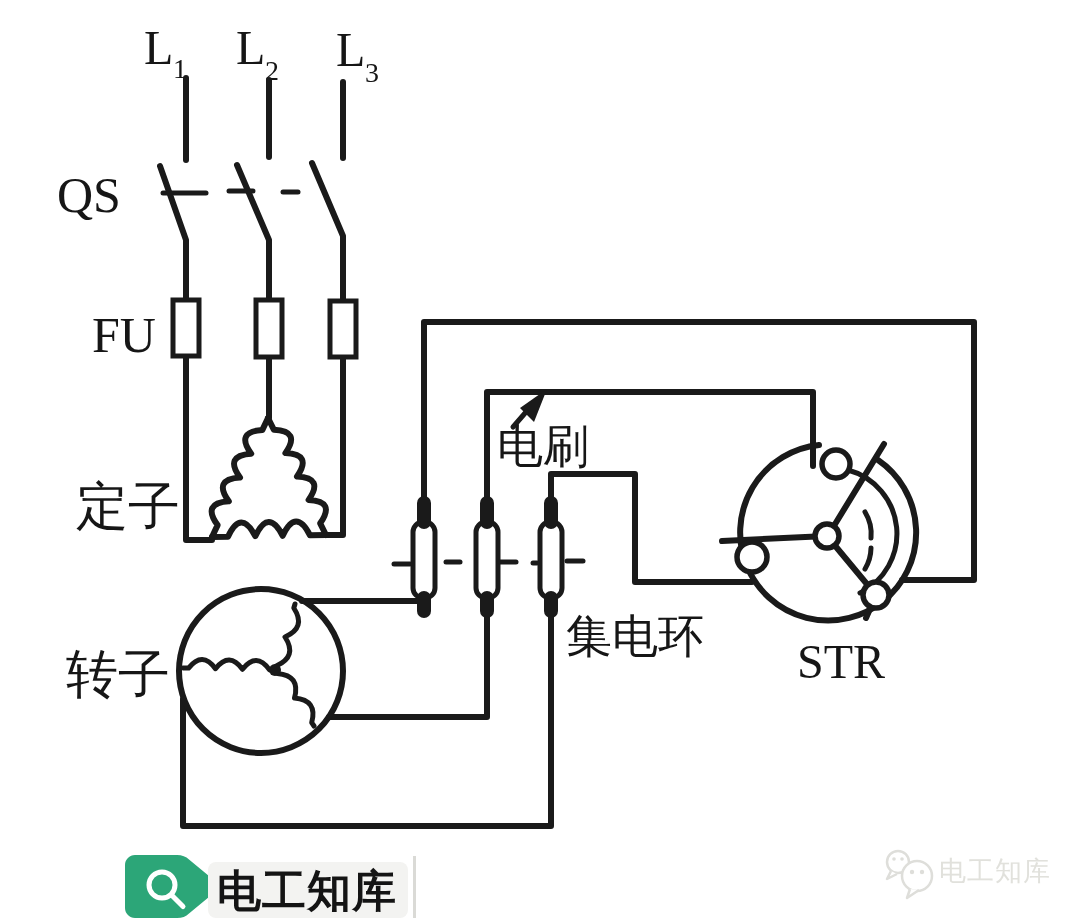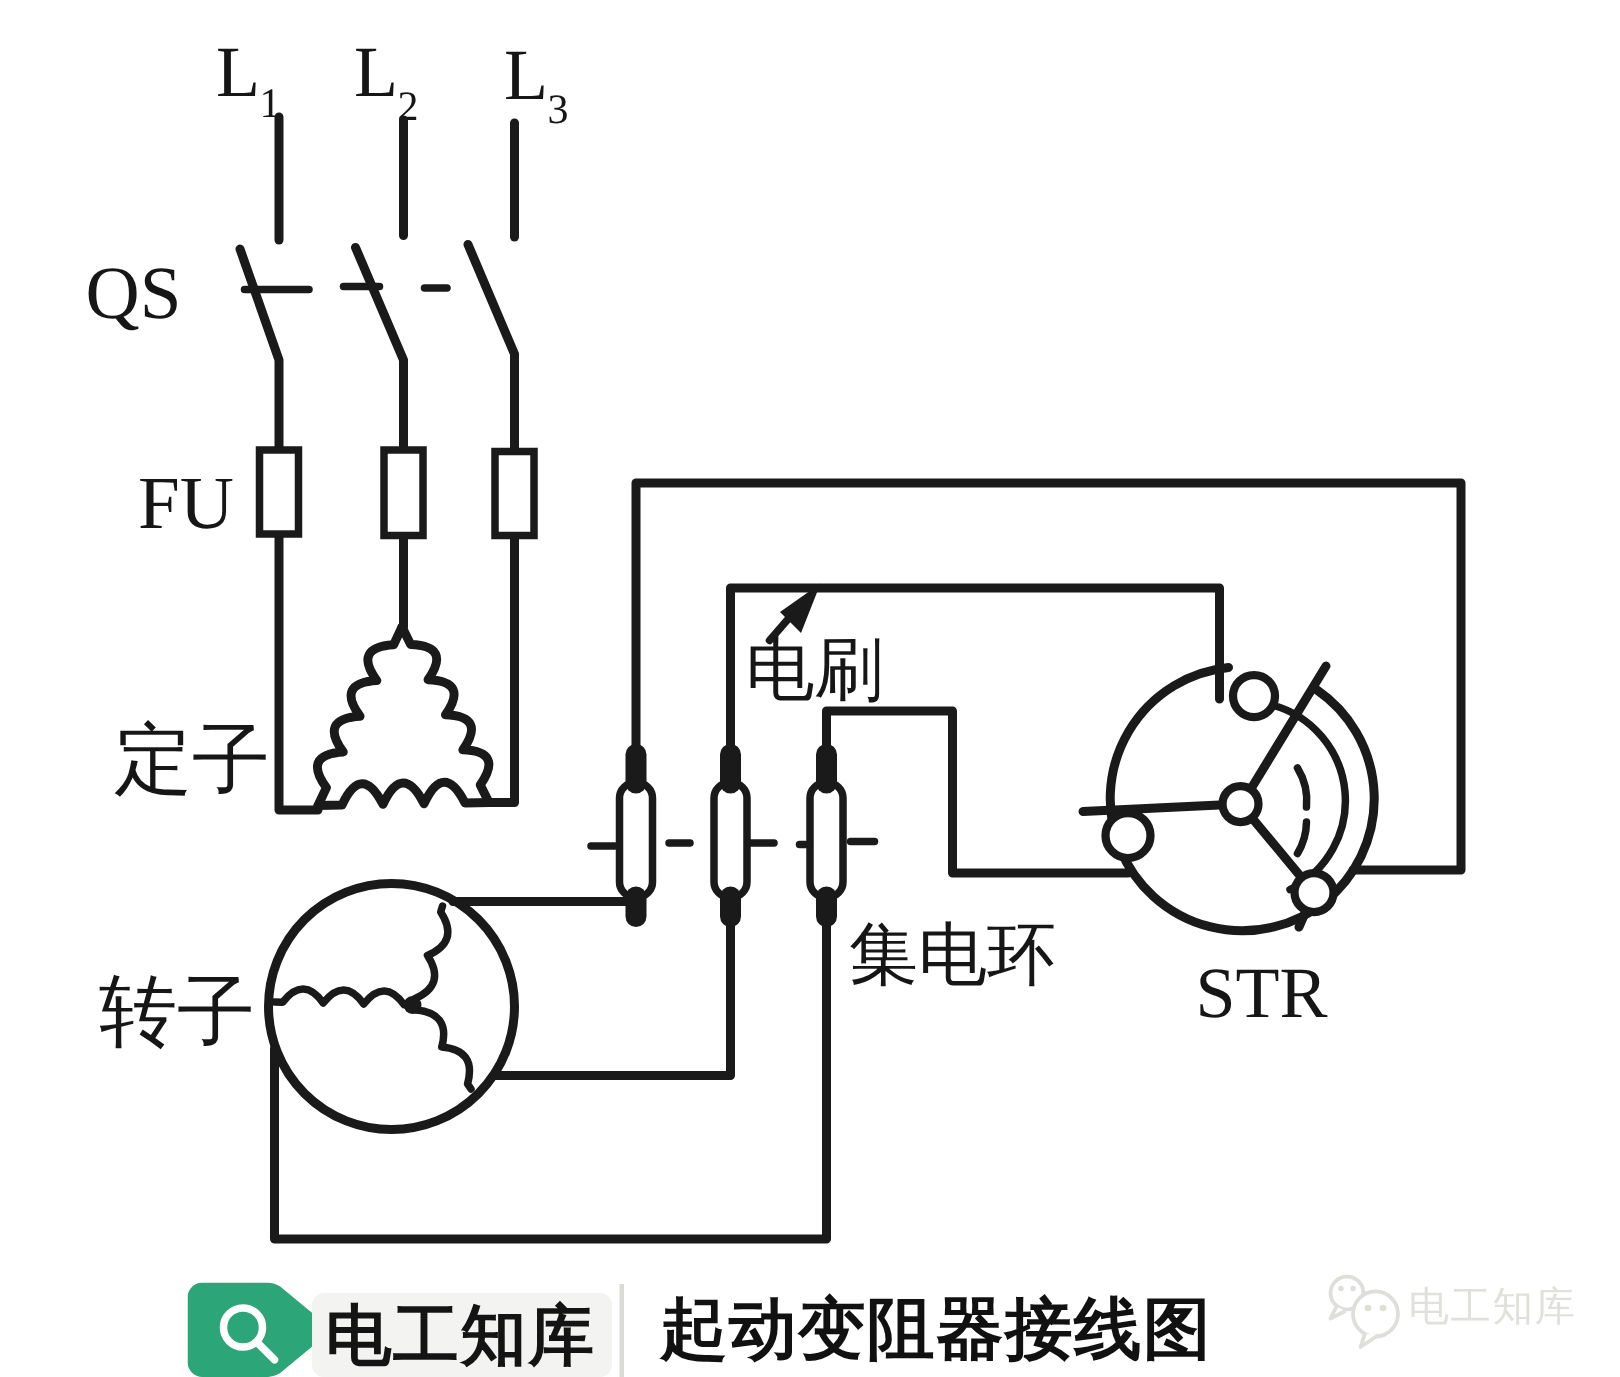--- a/index.html
+++ b/index.html
@@ -137,21 +137,20 @@
   <svg class="footer-tag" viewBox="0 0 95 63">
     <path d="M10,0 H52 C57,0 61,1.5 64,4.5 L90,26 C93.5,29 93.5,34 90,37 L64,58.5 C61,61.5 57,63 52,63 H10 C4.5,63 0,58.5 0,53 V10 C0,4.5 4.5,0 10,0 Z" fill="#2ca678"></path>
     <g>
       <circle cx="37" cy="30" r="13" fill="none" stroke="#ffffff" stroke-width="5"></circle>
       <line x1="46.5" y1="40" x2="58" y2="51.5" stroke="#ffffff" stroke-width="5" stroke-linecap="round"></line>
     </g>
   </svg>
   <div class="footer-chip"></div>
   <div class="brand-text">电工知库</div>
   <div class="divider"></div>
-  <div class="main-title">起动变阻器接线图</div>
 
   <svg class="watermark" viewBox="0 0 200 60">
     <g stroke="#dededa" fill="#ffffff" stroke-width="2.5">
       <circle cx="18" cy="19" r="11"></circle>
       <path d="M11,28 L7,36 L17,31" stroke-linejoin="round"></path>
       <circle cx="37" cy="33" r="15"></circle>
       <path d="M30,46 L27,55 L39,47" stroke-linejoin="round"></path>
     </g>
     <g fill="#dededa">
       <circle cx="14" cy="16" r="1.8"></circle>

